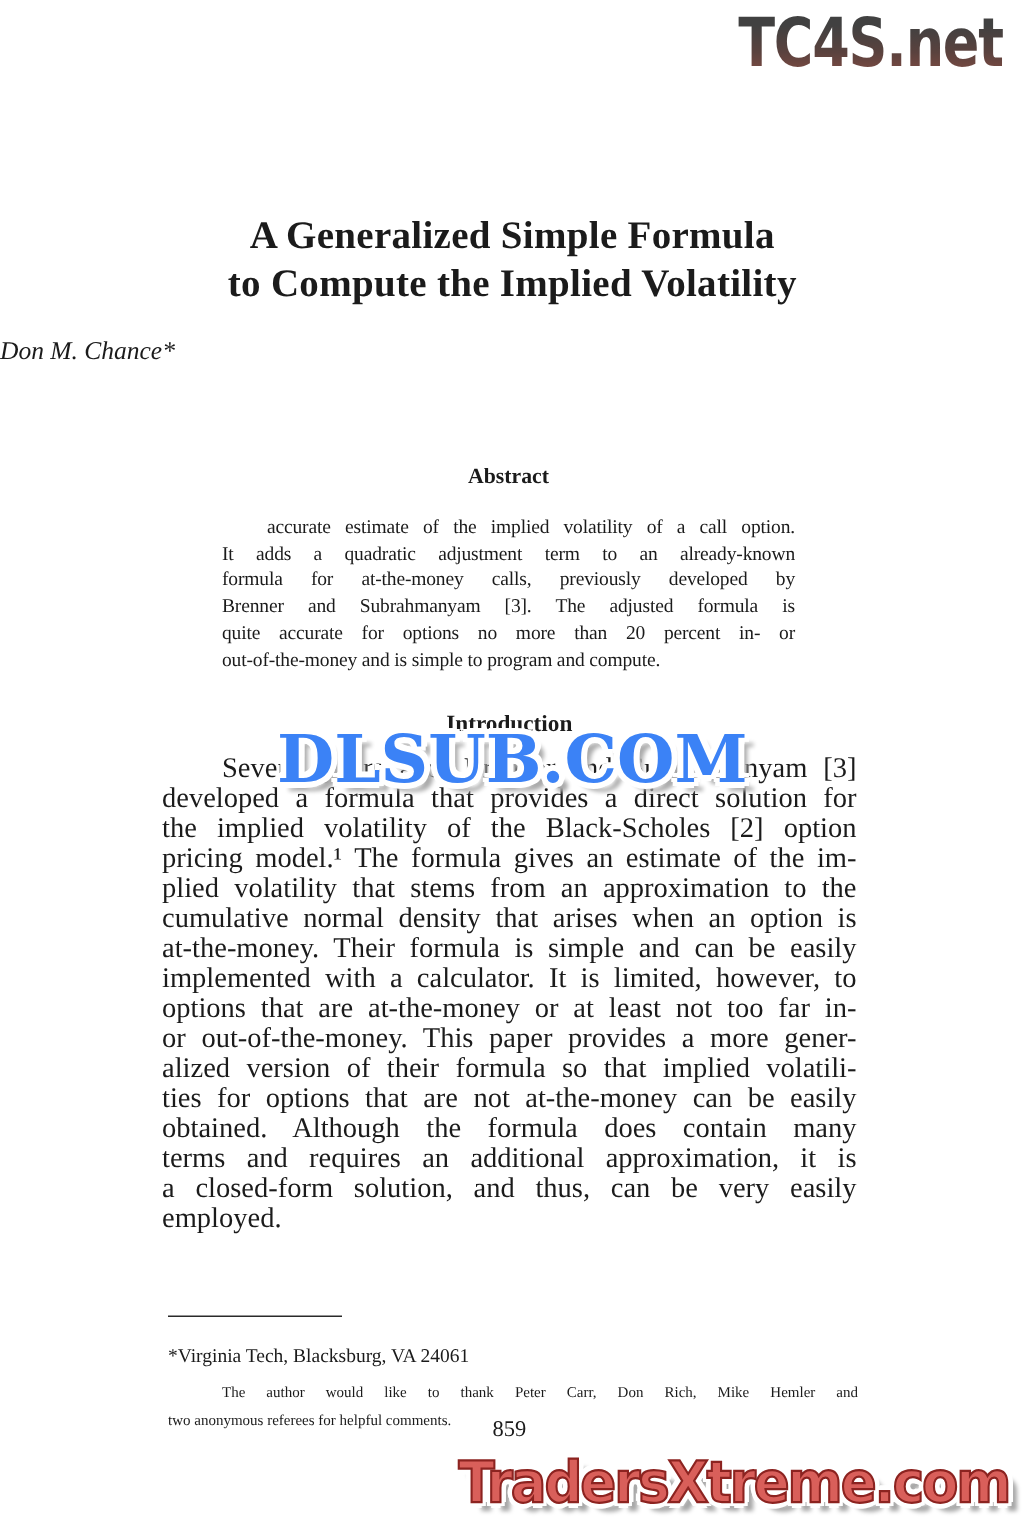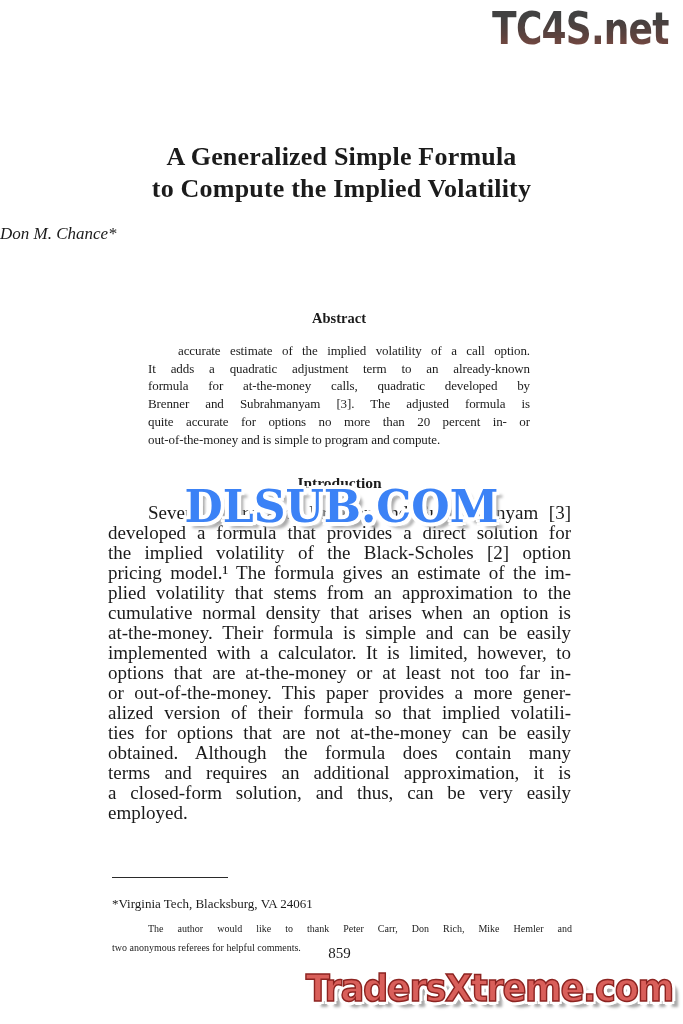--- a/index.html
+++ b/index.html
@@ -108,21 +108,21 @@
     <div>A Generalized Simple Formula</div>
     <div>to Compute the Implied Volatility</div>
   </div>
 
   <div class="author">Don M. Chance*</div>
 
   <div class="abstract-head">Abstract</div>
   <div class="abstract-body jpara">
       <div>accurate estimate of the implied volatility of a call option.</div>
       <div>It adds a quadratic adjustment term to an already-known</div>
-      <div>formula for at-the-money calls, quadratic developed by</div>
+      <div>formula for at-the-money calls, previously developed by</div>
       <div>Brenner and Subrahmanyam [3]. The adjusted formula is</div>
       <div>quite accurate for options no more than 20 percent in- or</div>
       <div>out-of-the-money and is simple to program and compute.</div>
     </div>
 
   <div class="intro-head">Introduction</div>
   <div class="intro-body jpara">
       <div>Several years ago, Brenner and Subrahmanyam [3]</div>
       <div>developed a formula that provides a direct solution for</div>
       <div>the implied volatility of the Black-Scholes [2] option</div>

